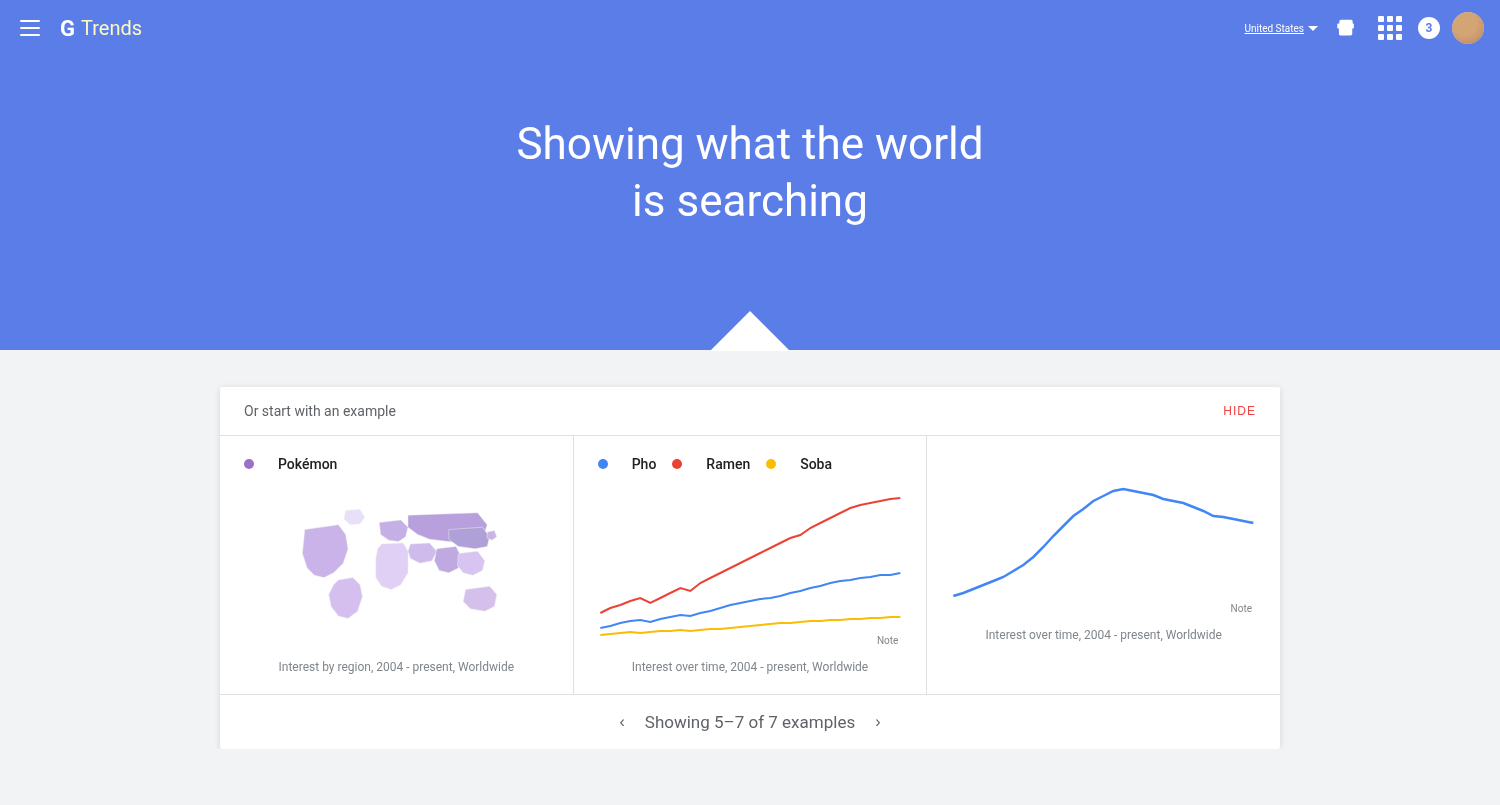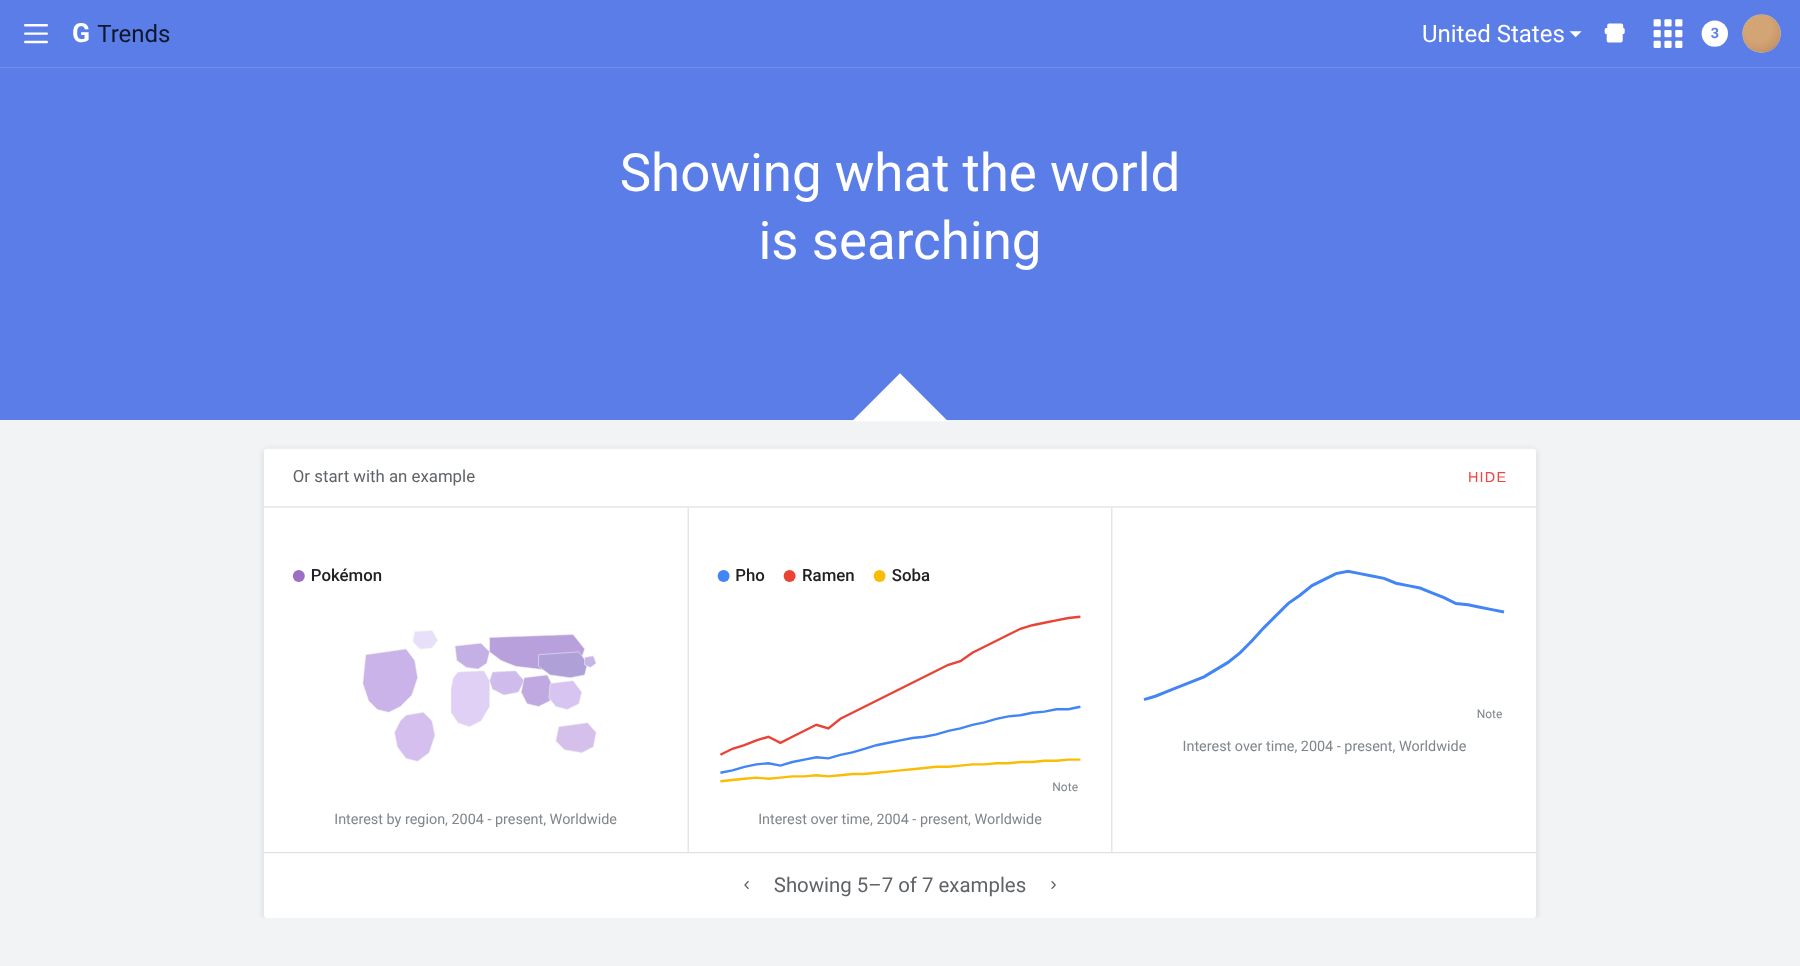--- a/index.html
+++ b/index.html
@@ -13,21 +13,21 @@
       align-items: center;
       padding: 0 16px;
       position: relative;
       z-index: 10;
     }
     .header-left { display: flex; align-items: center; gap: 16px; }
     .hamburger-icon { display: flex; flex-direction: column; gap: 5px; cursor: pointer; padding: 4px; }
     .hamburger-icon span { display: block; width: 20px; height: 2px; background: white; border-radius: 1px; }
     .logo { display: flex; align-items: center; gap: 6px; }
     .header-right { display: flex; align-items: center; gap: 12px; margin-left: auto; }
-    .country-selector { display: flex; align-items: center; gap: 4px; color: white; font-size: 20px; cursor: pointer; }
+    .country-selector { display: flex; align-items: center; gap: 4px; color: white; font-size: 10px; cursor: pointer; text-decoration: underline; }
     .chevron-down { width: 0; height: 0; border-left: 5px solid transparent; border-right: 5px solid transparent; border-top: 5px solid white; }
     .notification-icon { color: white; font-size: 20px; cursor: pointer; display: flex; align-items: center; justify-content: center; width: 32px; height: 32px; }
     .apps-icon { display: grid; grid-template-columns: repeat(3,6px); gap: 3px; cursor: pointer; padding: 4px; }
     .apps-icon span { width: 6px; height: 6px; background: white; border-radius: 1px; display: block; }
     .notification-badge { background: white; color: #5b7de8; border-radius: 50%; width: 22px; height: 22px; display: flex; align-items: center; justify-content: center; font-size: 12px; font-weight: 700; cursor: pointer; }
     .avatar { width: 32px; height: 32px; border-radius: 50%; overflow: hidden; background: #ccc; cursor: pointer; display: flex; align-items: center; justify-content: center; }
     .avatar-img { width: 100%; height: 100%; background: radial-gradient(circle at 40% 35%, #d4a574 40%, #c8956c 70%, #8b6340 100%); border-radius: 50%; }
 
     
     .hero {
@@ -69,21 +69,21 @@
       transform: translateX(-50%);
       width: 0;
       height: 0;
       border-left: 40px solid transparent;
       border-right: 40px solid transparent;
       border-bottom: 40px solid white;
       z-index: 5;
     }
 
     
-    .main-content { background: #f1f3f4; padding-top: 4px; }
+    .main-content { background: #f1f3f4; padding-top: 17px; }
 
     
     .examples-panel {
       background: white;
       margin: 0 auto;
       max-width: 1060px;
       border-radius: 2px;
       box-shadow: 0 1px 6px rgba(0,0,0,0.12);
       position: relative;
       z-index: 4;
@@ -97,21 +97,21 @@
       border-bottom: 1px solid #e0e0e0;
     }
     .examples-header-text { font-size: 14px; color: #5f6368; }
     .hide-btn { font-size: 12px; color: #ef4444; font-weight: 500; letter-spacing: 1px; cursor: pointer; background: none; border: none; }
 
     
     .cards-container { display: flex; border-bottom: 1px solid #e0e0e0; }
     .card { flex: 1; padding: 20px 24px; border-right: 1px solid #e0e0e0; cursor: pointer; }
     .card:last-child { border-right: none; }
     .card-topics { display: flex; align-items: center; gap: 16px; margin-bottom: 16px; flex-wrap: wrap; }
-    .topic-label { display: flex; align-items: center; gap: 5px; font-size: 14px; color: #202124; font-weight: 500; margin-top: 29px; }
+    .topic-label { display: flex; align-items: center; gap: 24px; font-size: 14px; color: #202124; font-weight: 500; }
     .dot { width: 10px; height: 10px; border-radius: 50%; flex-shrink: 0; }
     .card-chart { height: 160px; display: flex; align-items: center; justify-content: flex-start; margin-bottom: 12px; }
     .card-desc { font-size: 12px; color: #80868b; text-align: center; }
 
     
     .pagination {
       display: flex;
       align-items: center;
       justify-content: center;
       padding: 14px;
@@ -134,21 +134,21 @@
   <div class="header-left">
     <div class="hamburger-icon">
       <span></span>
         <span></span>
         <span></span>
     </div>
     <div class="logo">
       <div class="logo-full">
         <span style="font-size:22px;font-weight:700;color:#fff;">G</span>
       </div>
-      <span style="color:#0f172a;font-size:20px;font-weight:400;">Trends</span>
+      <span style="color:#fef9c3;font-size:20px;font-weight:400;">Trends</span>
     </div>
   </div>
   <div class="header-right">
     <div class="country-selector">
       <span>United States</span>
       <div class="chevron-down"></div>
     </div>
     <div class="notification-icon">
       <svg width="20" height="20" viewBox="0 0 24 24" fill="white">
         <path d="M21 6.5h-1V4c0-1.1-.9-2-2-2H6c-1.1 0-2 .9-2 2v2.5H3c-.83 0-1.5.67-1.5 1.5v3c0 .83.67 1.5 1.5 1.5h.5V19c0 1.1.9 2 2 2h12c1.1 0 2-.9 2-2v-6.5h.5c.83 0 1.5-.67 1.5-1.5V8c0-.83-.67-1.5-1.5-1.5z"></path>

